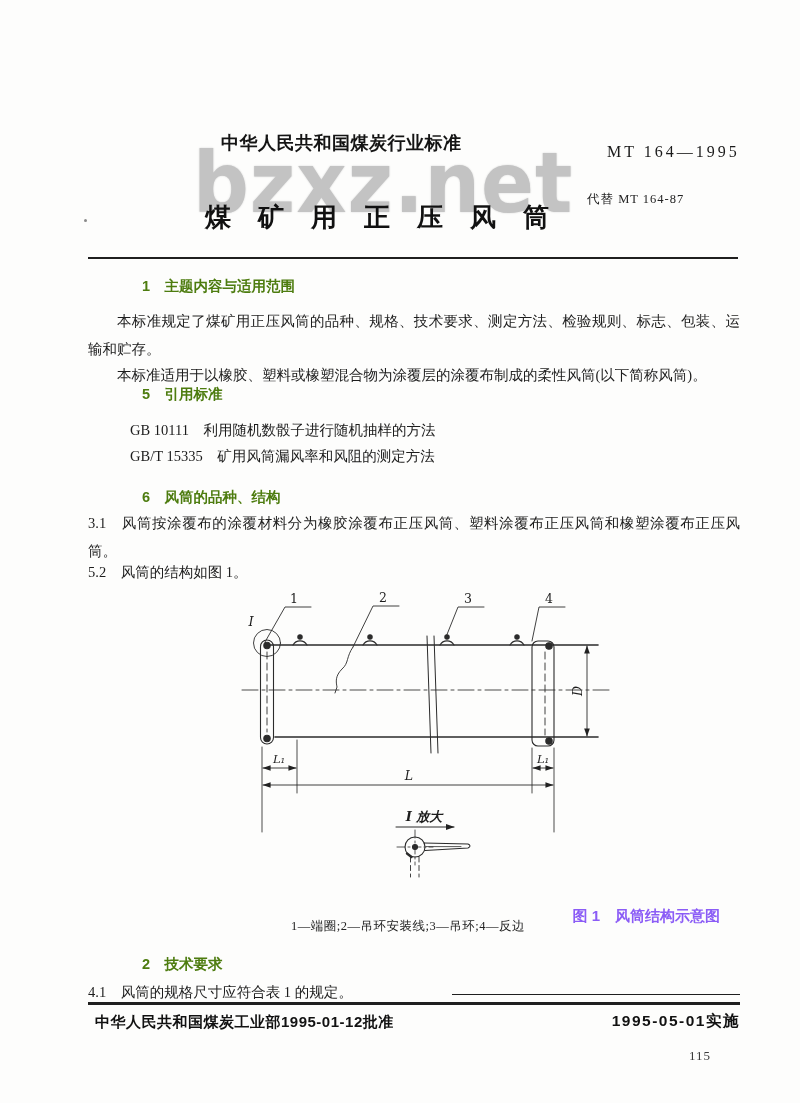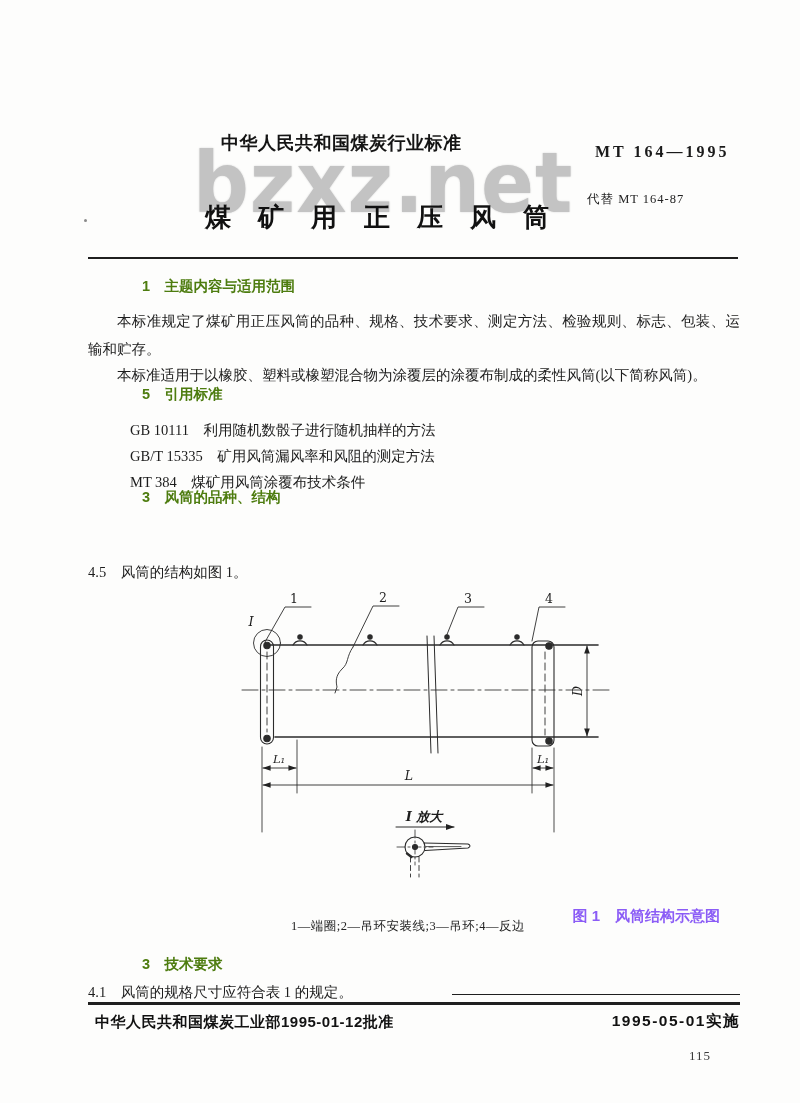--- a/index.html
+++ b/index.html
@@ -10,21 +10,21 @@
   }
   .watermark{
     position:absolute;left:193px;top:140px;z-index:0;
     font-family:"DejaVu Sans","Liberation Sans",sans-serif;
     font-weight:bold;font-size:84px;line-height:86px;letter-spacing:1px;
     color:#c3c3c3;transform:scaleX(.93);transform-origin:left top;
     text-shadow:0 0 2px #d2d2d2;white-space:nowrap;
   }
   .z{position:absolute;z-index:1;}
   .hdr-org{font-family:"Liberation Sans","DejaVu Sans",sans-serif;font-weight:bold;font-size:18px;letter-spacing:.5px;color:#141414;}
-  .hdr-code{font-family:"Liberation Serif","DejaVu Serif",serif;font-weight:bold;font-size:16px;letter-spacing:3px;color:#1a1a1a;}
+  .hdr-code{font-family:"Liberation Serif","DejaVu Serif",serif;font-weight:normal;font-size:16px;letter-spacing:3px;color:#1a1a1a;margin-left:12px;}
   .hdr-title{font-family:"Liberation Sans","DejaVu Sans",sans-serif;font-weight:bold;font-size:26px;letter-spacing:27px;color:#111;white-space:nowrap;}
   .hdr-replaces{font-size:12.5px;letter-spacing:1px;color:#222;}
   .rule{position:absolute;z-index:1;background:#1f1f1f;}
   .h{font-family:"Liberation Sans","DejaVu Sans",sans-serif;font-weight:bold;font-size:14.5px;color:#4d7c0f;white-space:nowrap;margin-left:44px;}
   .b{font-size:14.5px;line-height:27.5px;text-align:justify;color:#1d1d1d;}
   .indent{text-indent:2em;}
   .ref{font-size:14.5px;line-height:26px;white-space:nowrap;}
   .figcap{font-family:"Liberation Sans","DejaVu Sans",sans-serif;font-weight:bold;font-size:15px;text-align:right;color:#8b5cf6;margin-top:16px;}
   .figleg{font-size:12.5px;text-align:center;color:#222;letter-spacing:.5px;}
   .ft-approval{font-family:"Liberation Sans","DejaVu Sans",sans-serif;font-weight:bold;font-size:15px;letter-spacing:.5px;color:#111;white-space:nowrap;}
@@ -49,24 +49,24 @@
   <div class="rule" style="left:88px;top:257px;width:650px;height:2px;"></div>
   <div class="speck" style="left:84px;top:219px;"></div>
 
   <div class="z h" style="left:98px;top:277px;">1　主题内容与适用范围</div>
   <div class="z b indent" style="left:88px;top:362px;width:652px;">本标准适用于以橡胶、塑料或橡塑混合物为涂覆层的涂覆布制成的柔性风筒(以下简称风筒)。</div>
   <div class="z b indent" style="left:88px;top:308px;width:652px;">本标准规定了煤矿用正压风筒的品种、规格、技术要求、测定方法、检验规则、标志、包装、运输和贮存。</div>
 
   <div class="z h" style="left:98px;top:385px;">5　引用标准</div>
   <div class="z ref" style="left:130px;top:417px;">GB 10111　利用随机数骰子进行随机抽样的方法</div>
   <div class="z ref" style="left:130px;top:443px;">GB/T 15335　矿用风筒漏风率和风阻的测定方法</div>
-  <div class="z ref" style="left:130px;top:469px;">MT 384　煤矿用风筒涂覆布技术条件</div>
 
-  <div class="z h" style="left:98px;top:488px;">3　风筒的品种、结构</div>
-  <div class="z b" style="left:88px;top:559px;width:652px;">4.5　风筒的结构如图 1。</div>
+  <div class="z h" style="left:98px;top:488px;">6　风筒的品种、结构</div>
+  <div class="z b" style="left:88px;top:510px;width:652px;">3.1　风筒按涂覆布的涂覆材料分为橡胶涂覆布正压风筒、塑料涂覆布正压风筒和橡塑涂覆布正压风筒。</div>
+  <div class="z b" style="left:88px;top:559px;width:652px;">5.2　风筒的结构如图 1。</div>
 
   <svg class="fig" style="left:180px;top:580px;" width="560" height="310" viewBox="0 0 560 310">
     <defs>
       <marker id="arr" viewBox="0 0 8 8" refX="7.5" refY="4" markerWidth="9" markerHeight="9" orient="auto-start-reverse">
         <path d="M0,1.2 L8,4 L0,6.8 z" fill="#222"></path>
       </marker>
     </defs>
     <g stroke="#2b2b2b" fill="none" stroke-width="1.1" stroke-linecap="round">
 
       <g>
@@ -154,21 +154,21 @@
     <text class="it" x="99" y="183" font-size="11.5" text-anchor="middle">L₁</text>
     <text class="it" x="363" y="183" font-size="11.5" text-anchor="middle">L₁</text>
     <text class="it" x="229" y="200" font-size="12.5" text-anchor="middle">L</text>
     <text class="it" x="399" y="114" font-size="12.5" text-anchor="middle" transform="rotate(-90 399 111)">D</text>
     <text x="244" y="241" font-size="13" font-weight="bold" text-anchor="middle" font-style="italic">I 放大</text>
   </svg>
 
   <div class="z figcap" style="left:96px;top:891px;width:624px;">图 1　风筒结构示意图</div>
   <div class="z figleg" style="left:96px;top:918px;width:624px;">1—端圈;2—吊环安装线;3—吊环;4—反边</div>
 
-  <div class="z h" style="left:98px;top:955px;">3　技术要求</div>
+  <div class="z h" style="left:98px;top:955px;">2　技术要求</div>
   <div class="z b" style="left:88px;top:979px;width:652px;">4.1　风筒的规格尺寸应符合表 1 的规定。</div>
 
   <div class="rule" style="left:452px;top:994px;width:288px;height:1px;"></div>
   <div class="rule" style="left:88px;top:1002px;width:652px;height:3px;"></div>
 
   <div class="z ft-approval" style="left:95px;top:1013px;">中华人民共和国煤炭工业部1995-01-12批准</div>
   <div class="z ft-impl" style="left:540px;top:1011px;width:200px;">1995-05-01实施</div>
   <div class="z page-num" style="left:689px;top:1048px;">115</div>
 
 </div>

